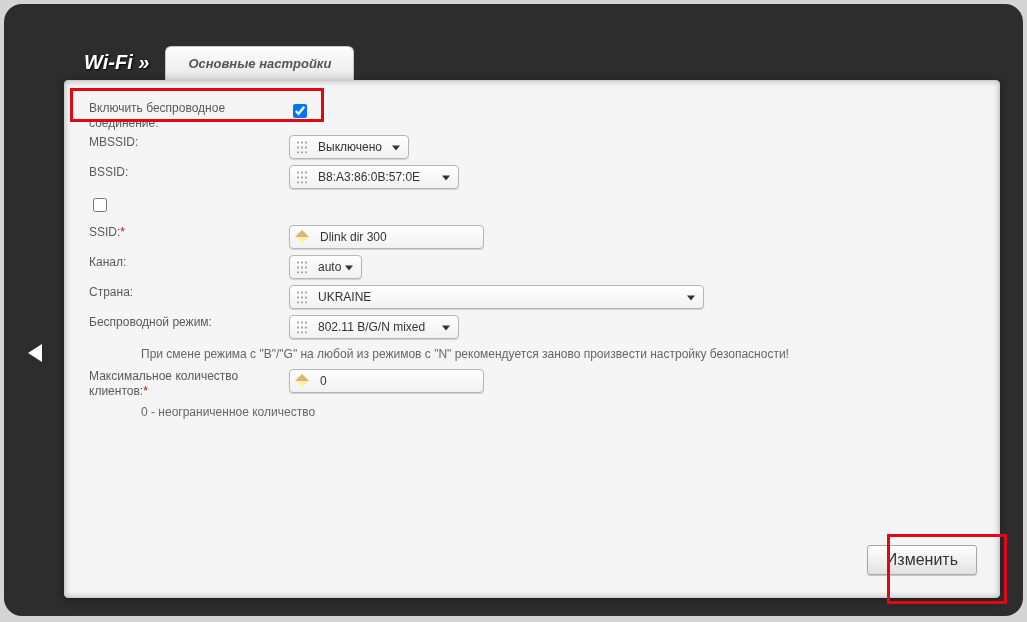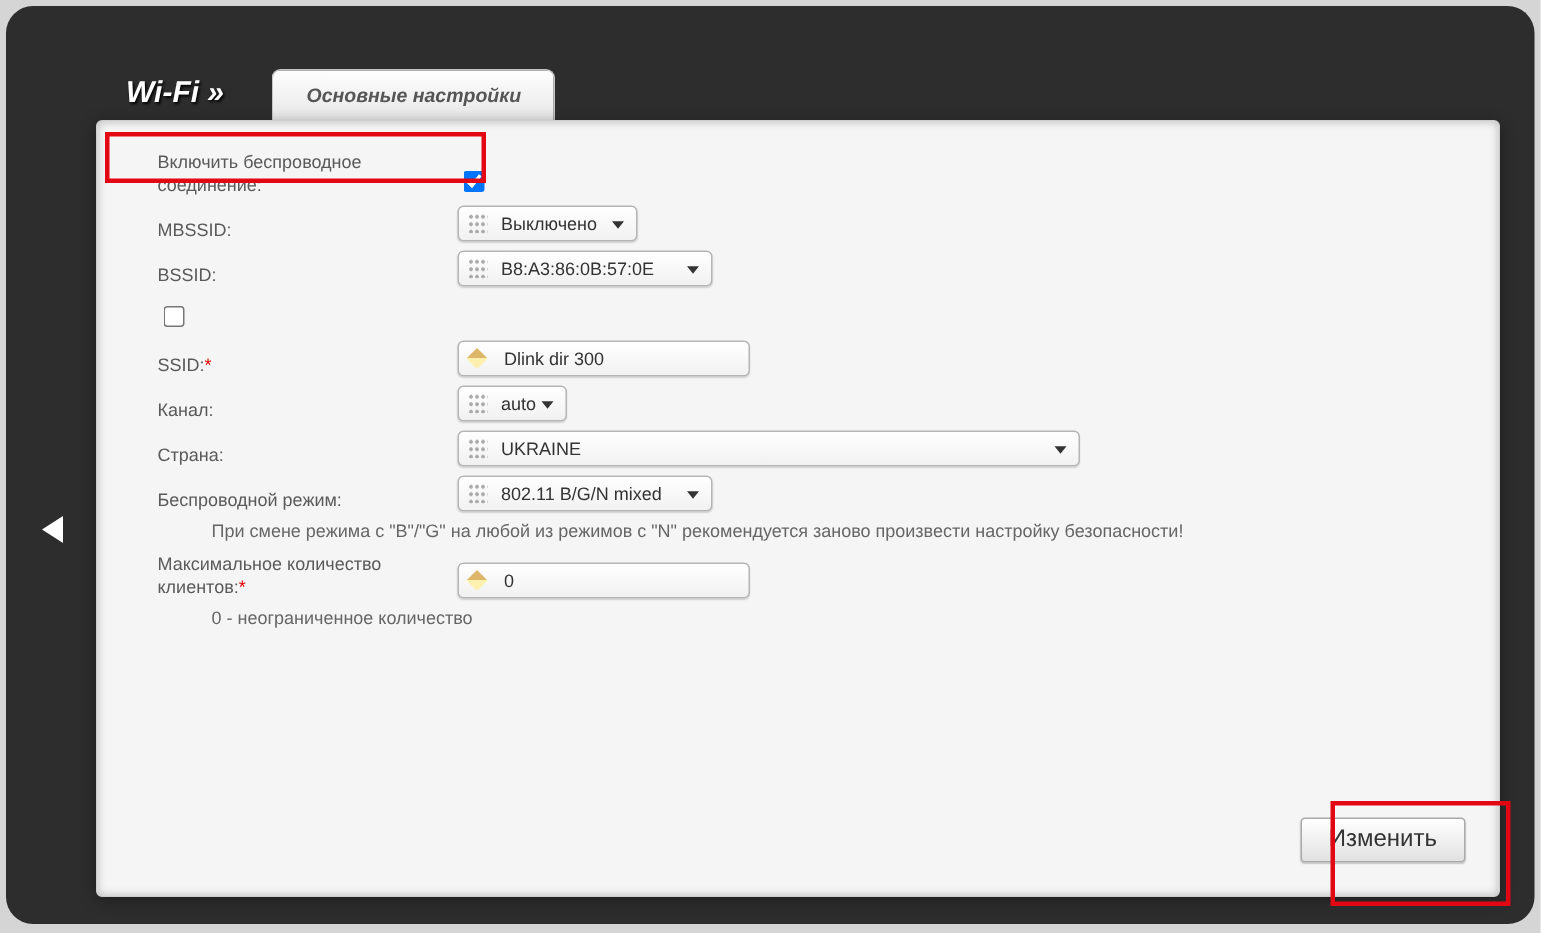--- a/index.html
+++ b/index.html
@@ -47,42 +47,40 @@
   }
   .tab {
     background: linear-gradient(#fefefe, #e7e7e7);
     border-radius: 6px 6px 0 0;
     padding: 9px 22px 9px 22px;
     font-size: 13px;
     font-weight: bold;
     color: #555;
     border: 1px solid #c6c6c6;
     border-bottom: none;
-    margin-left: 16px;
   }
   .panel {
     position: absolute;
     left: 60px;
     top: 76px;
     width: 936px;
     height: 518px;
     background: #f5f5f5;
     border-radius: 4px;
     border: 1px solid #ccc;
     box-shadow: 0 0 6px rgba(0,0,0,.25) inset, 0 2px 10px rgba(0,0,0,.35);
   }
   .form {
     padding: 20px 24px 0 24px;
   }
   .row {
     display: flex;
-    align-items: flex-end;
+    align-items: flex-start;
     margin-bottom: 4px;
     min-height: 26px;
-    margin-left: 16px;
   }
   .label-col {
     width: 200px;
     padding-right: 8px;
     line-height: 15px;
   }
   .req { color: #d00; }
   .ctrl-col { flex: 1; }
   input[type=checkbox] {
     width: 14px; height: 14px;

